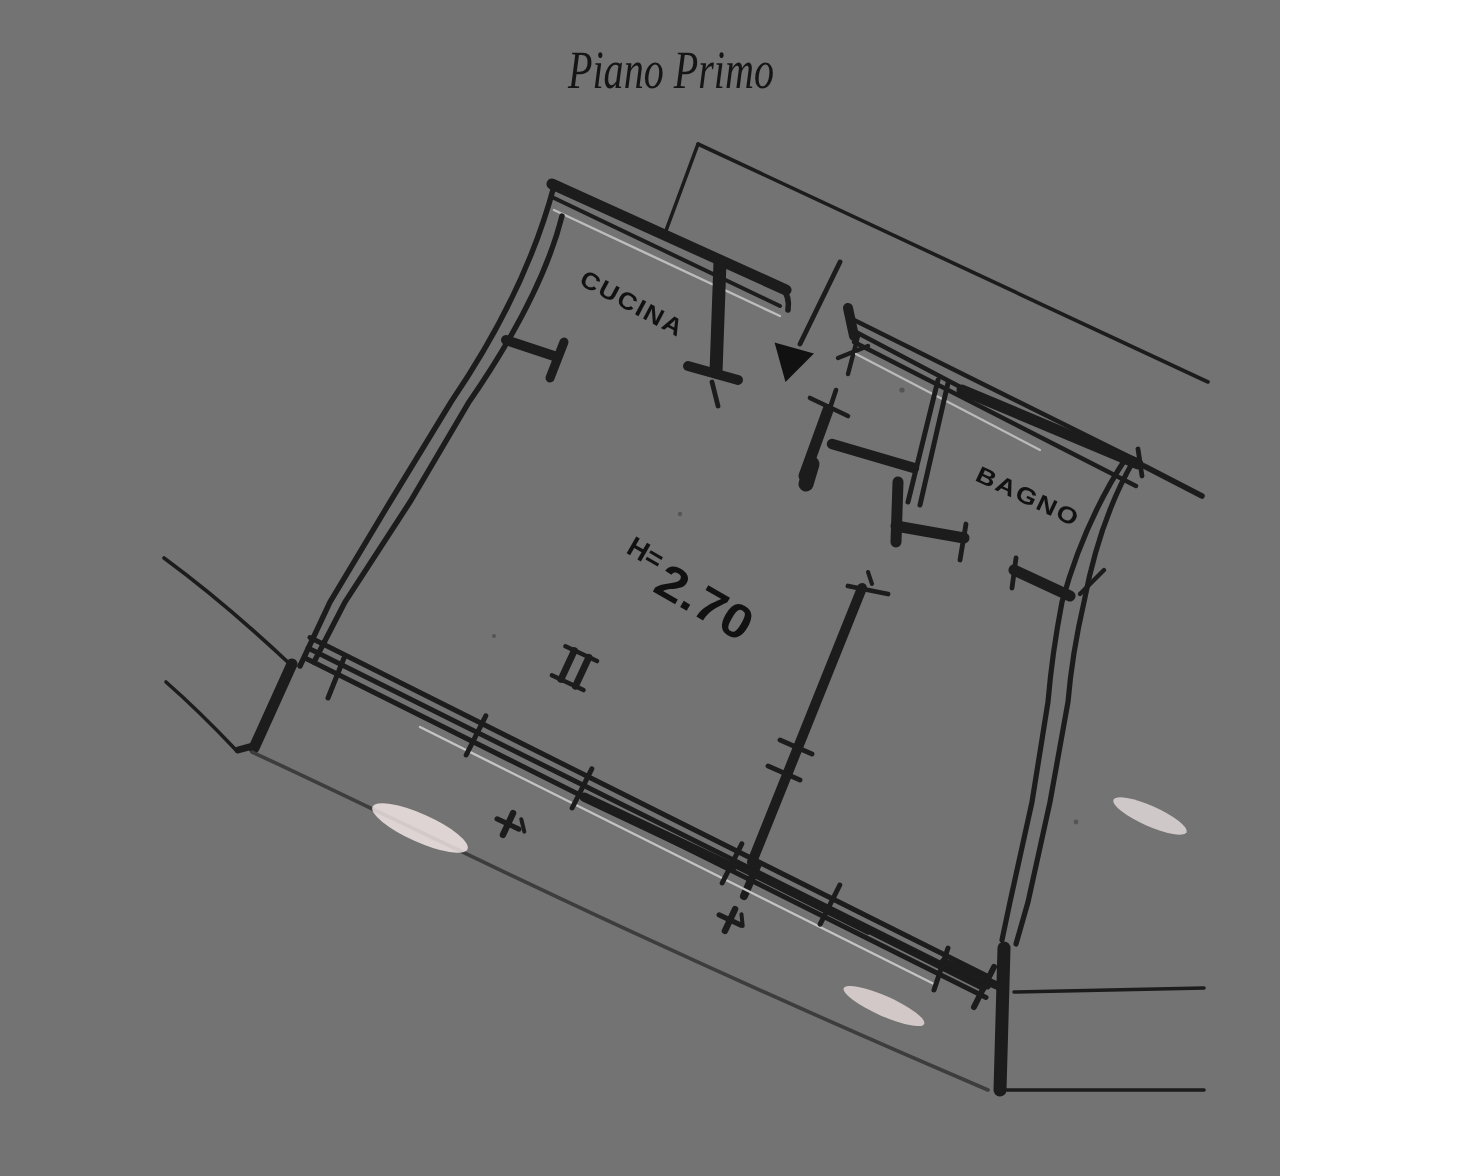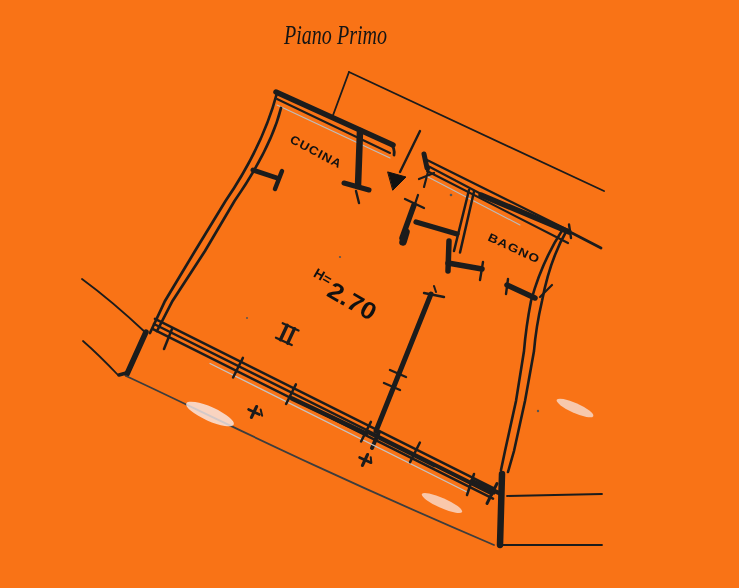--- a/index.html
+++ b/index.html
@@ -1,16 +1,16 @@
 <!DOCTYPE html>
 <html><head>
 <meta charset="utf-8">
 <style>
   html,body{margin:0;padding:0;background:#ffffff;}
-  .wrap{width:739px;height:588px;position:relative;overflow:hidden;background:#f97316;}
+  .wrap{width:640px;height:588px;position:relative;overflow:hidden;background:#737373;}
   svg{display:block;}
 </style>
 </head>
 <body>
 <div class="wrap">
 <svg width="739" height="588" viewBox="0 0 739 588">
   <g fill="none" stroke="#1c1c1c" stroke-linecap="round">
 
     <text x="284" y="44" textLength="103" lengthAdjust="spacingAndGlyphs" style="font-family:'Liberation Serif',serif;font-style:italic;font-size:27px;" fill="#151515" stroke="none">Piano Primo</text>
 

